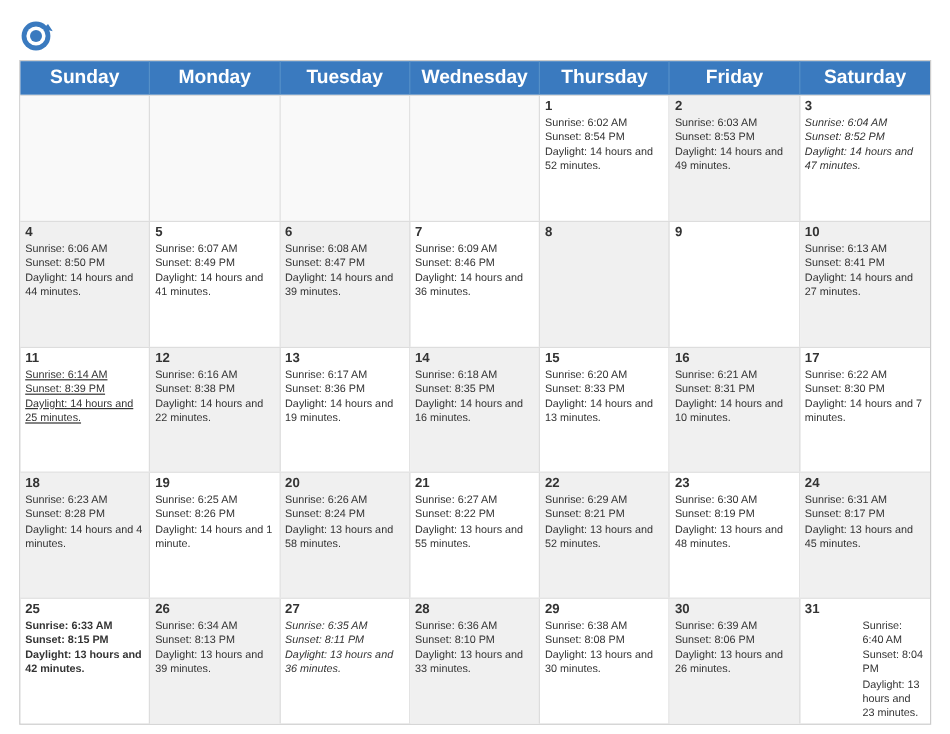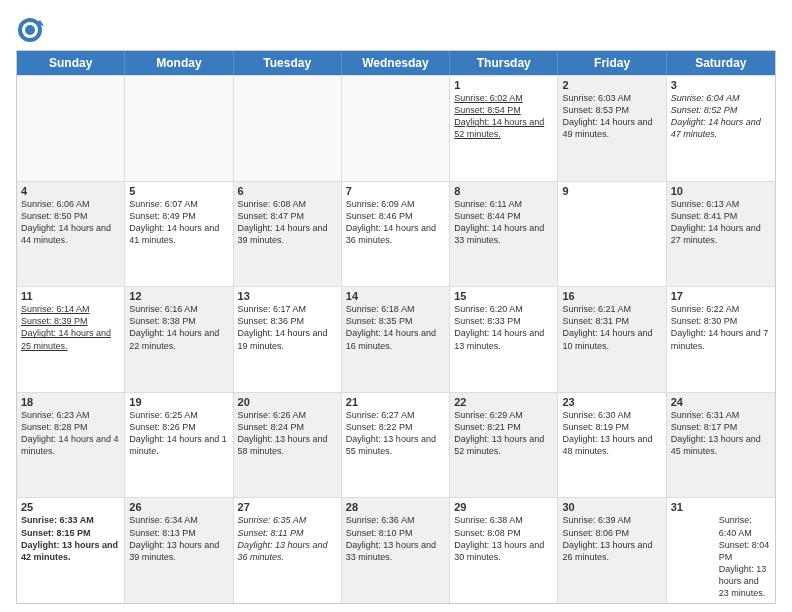--- a/index.html
+++ b/index.html
@@ -68,21 +68,21 @@
       flex-direction: column;
       border: 1px solid #ccc;
     }
     .cal-header-row {
       display: grid;
       grid-template-columns: repeat(7, 1fr);
       background: #3a7abf;
     }
     .cal-header-cell {
       color: #fff;
-      font-size: 12px;
+      font-size: 16px;
       font-weight: bold;
       padding: 5px 6px;
       text-align: center;
       border-right: 1px solid #5590c8;
     }
     .cal-header-cell:last-child { border-right: none; }
     .cal-body {
       display: flex;
       flex-direction: column;
       flex: 1;
@@ -151,21 +151,21 @@
         <div class="cal-header-cell">Saturday</div>
       </div>
     <div class="cal-body">
     <div class="cal-row">
           <div class="cal-cell empty"></div>
           <div class="cal-cell empty"></div>
           <div class="cal-cell empty"></div>
           <div class="cal-cell empty"></div>
           <div class="cal-cell">
             <span class="day-number">1</span>
-            <div class="cell-text" style="white-space: pre-line; text-decoration: underline;">Sunrise: 6:02 AM
+            <div class="cell-text" style="white-space: pre-line;">Sunrise: 6:02 AM
 Sunset: 8:54 PM
 Daylight: 14 hours and 52 minutes.</div>
           </div>
           <div class="cal-cell shaded">
             <span class="day-number">2</span>
             <div class="cell-text" style="white-space: pre-line;">Sunrise: 6:03 AM
 Sunset: 8:53 PM
 Daylight: 14 hours and 49 minutes.</div>
           </div>
           <div class="cal-cell">
@@ -195,23 +195,20 @@
 Daylight: 14 hours and 39 minutes.</div>
           </div>
           <div class="cal-cell">
             <span class="day-number">7</span>
             <div class="cell-text" style="white-space: pre-line;">Sunrise: 6:09 AM
 Sunset: 8:46 PM
 Daylight: 14 hours and 36 minutes.</div>
           </div>
           <div class="cal-cell shaded">
             <span class="day-number">8</span>
-            <div class="cell-text" style="white-space: pre-line;">Sunrise: 6:11 AM
-Sunset: 8:44 PM
-Daylight: 14 hours and 33 minutes.</div>
           </div>
           <div class="cal-cell">
             <span class="day-number">9</span>
           </div>
           <div class="cal-cell shaded">
             <span class="day-number">10</span>
             <div class="cell-text" style="white-space: pre-line;">Sunrise: 6:13 AM
 Sunset: 8:41 PM
 Daylight: 14 hours and 27 minutes.</div>
           </div>

